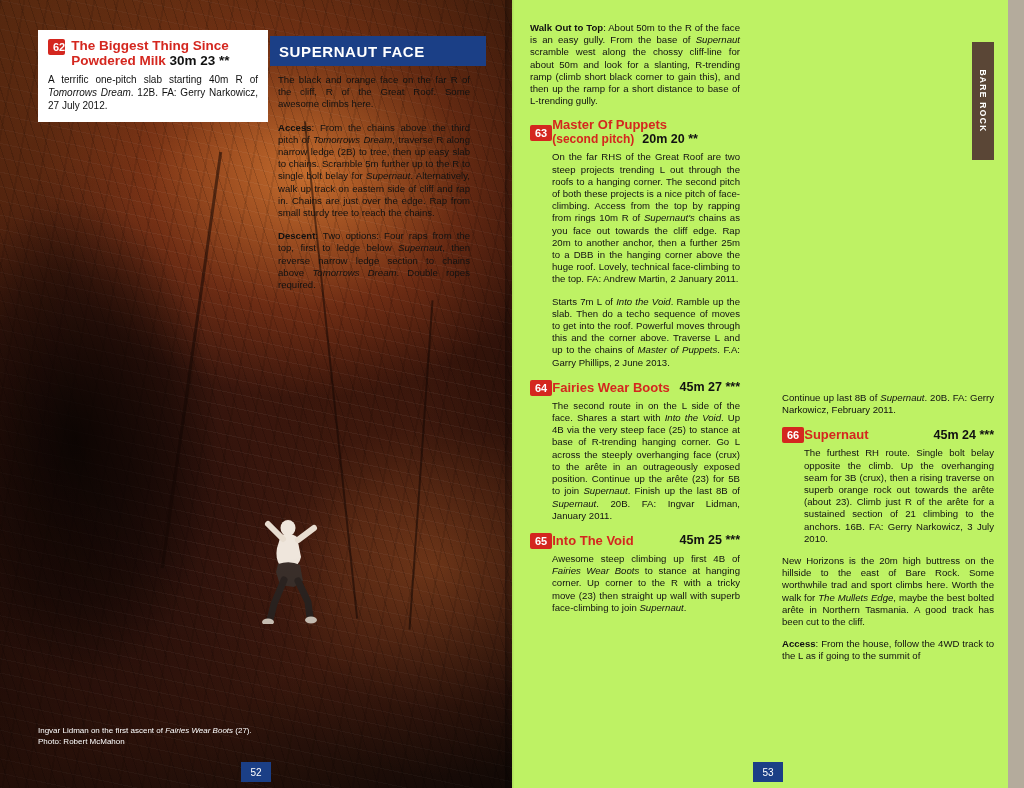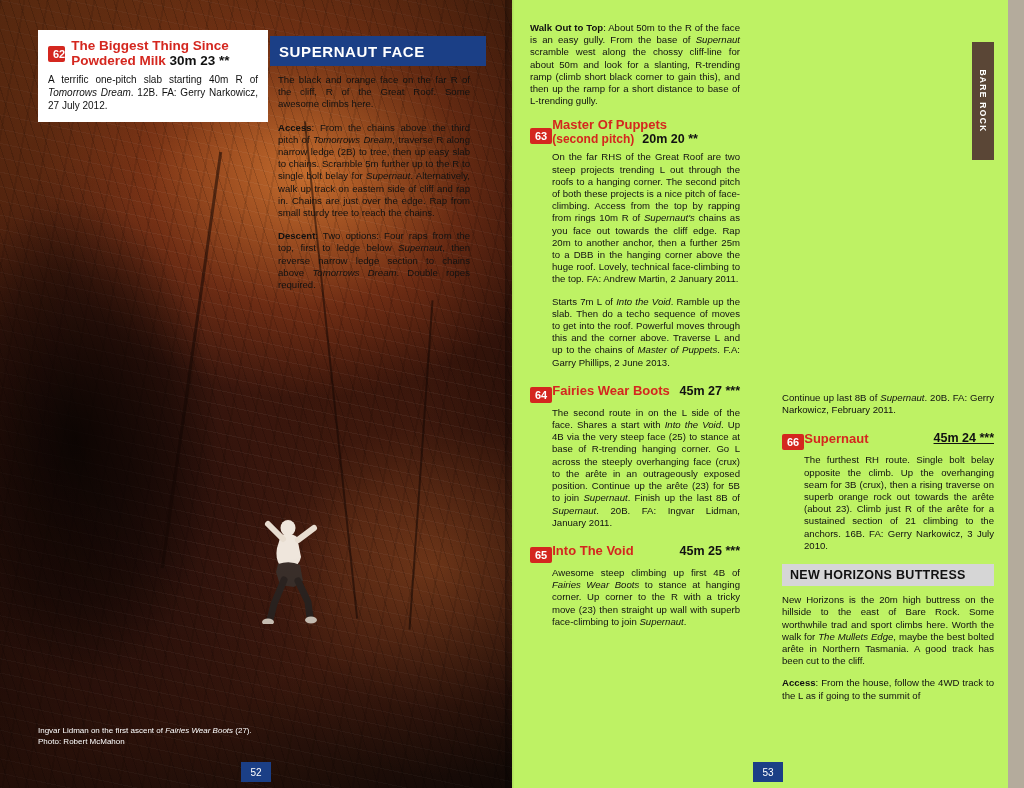--- a/index.html
+++ b/index.html
@@ -57,21 +57,21 @@
     background:#ffffff;
     padding:8px 10px 10px 10px;
   }
   .route-head { display:flex; align-items:flex-start; gap:6px; }
   .num-badge {
     display:inline-block;
     background:#d4271f; color:#fff;
     font-weight:bold; font-size:11px;
     padding:1px 5px; border-radius:2px;
     line-height:14px; min-width:17px; text-align:center;
-    margin-top:8px;
+    margin-top:1px;
   }
   .route-title {
     color:#d4271f; font-weight:bold; font-size:13.5px; line-height:15px;
   }
   .route-title .meta { color:#111; font-weight:bold;text-align:right; }
   .route-body {
     font-size:10px; line-height:13px; color:#111; text-align:justify; margin-top:5px;
   }
   .route-body i { font-style:italic; }
 
@@ -258,26 +258,25 @@
 
     <div class="col-b">
 
       <div class="txt" style="position:absolute;left:0;top:392px;width:212px;">
         <p>Continue up last 8B of <i>Supernaut</i>. 20B. FA: Gerry Narkowicz, February 2011.</p>
 
         <div class="route-entry">
           <div class="route-line">
             <span class="num-badge">66</span>
             <span class="route-name">Supernaut</span>
-            <span class="route-stats" style="margin-left:auto;text-decoration:underline;">45m 24  ***</span>
+            <span class="route-stats" style="margin-left:auto;">45m 24  ***</span>
           </div>
           <div class="route-desc">The furthest RH route. Single bolt belay opposite the climb. Up the overhanging seam for 3B (crux), then a rising traverse on superb orange rock out towards the arête (about 23). Climb just R of the arête for a sustained section of 21 climbing to the anchors. 16B. FA: Gerry Narkowicz, 3 July 2010.</div>
         </div>
 
-        <div class="grey-header">NEW HORIZONS BUTTRESS</div>
 
         <p>New Horizons is the 20m high buttress on the hillside to the east of Bare Rock. Some worthwhile trad and sport climbs here. Worth the walk for <i>The Mullets Edge</i>, maybe the best bolted arête in Northern Tasmania. A good track has been cut to the cliff.</p>
 
         <p><b>Access</b>: From the house, follow the 4WD track to the L as if going to the summit of</p>
       </div>
 
       <div class="side-tab">
         <span>BARE ROCK</span>
       </div>
     </div>

